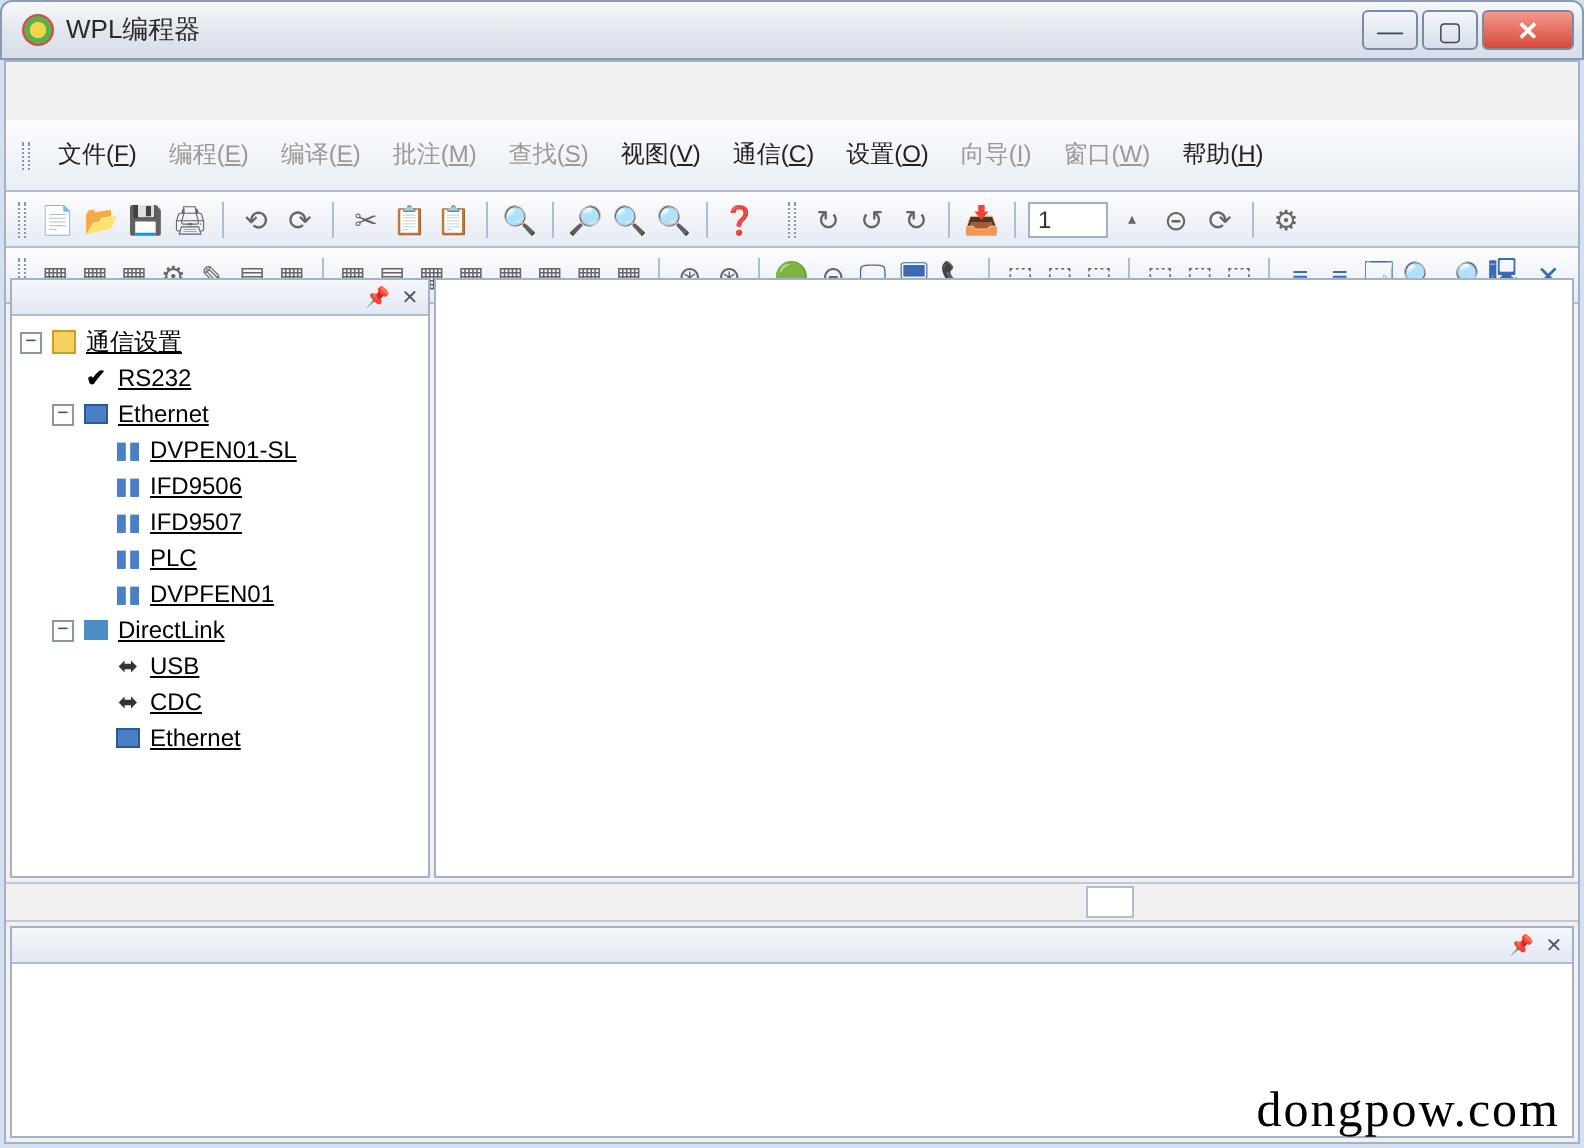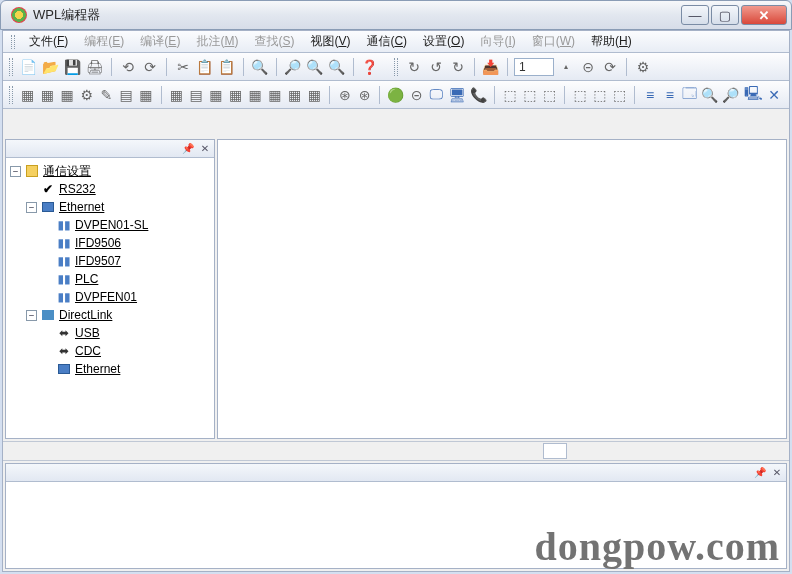--- a/index.html
+++ b/index.html
@@ -7,21 +7,21 @@
 
 .titlebar { height: 30px; background: linear-gradient(to bottom, #f7f8fa 0%, #e2e7ef 50%, #d7dde8 100%); border: 1px solid #8a9cb5; border-radius: 6px 6px 0 0; display: flex; align-items: center; padding: 14px 4px; }
 .titlebar .app-icon { width: 16px; height: 16px; margin: 0 6px; background: radial-gradient(circle, #f3d44a 35%, #5bb04a 36% 60%, #d94a4a 61% 100%); border-radius: 50%; }
 .titlebar .title { flex: 1; color: #2a2a2a; font-size: 13px; }
 .win-btns { display: flex; gap: 0; }
 .win-btn { width: 28px; height: 20px; border: 1px solid #7a8ca5; background: linear-gradient(#f4f7fb, #d6deea); border-radius: 3px; margin-left: 2px; display: flex; align-items: center; justify-content: center; font-family: Arial; font-size: 13px; color: #445; }
 .win-btn.close { width: 46px; background: linear-gradient(#f19a8e, #d9483a); color: #fff; font-weight: bold; }
 
 .container { position: absolute; top: 30px; left: 2px; right: 2px; bottom: 2px; background: #f0f0f0; border: 1px solid #a5b1c6; }
 
-.menubar { height: 22px; background: linear-gradient(#fbfcfe, #e8edf5); border-bottom: 1px solid #b0bccf; display: flex; align-items: center; padding-left: 8px; }
+.menubar { height: 36px; background: linear-gradient(#fbfcfe, #e8edf5); border-bottom: 1px solid #b0bccf; display: flex; align-items: center; padding-left: 8px; margin-top: 29px; }
 .menubar .grip { width: 4px; height: 14px; border-left: 1px dotted #8899aa; border-right: 1px dotted #8899aa; margin-right: 6px; }
 .menu-item { padding: 2px 8px; color: #222; cursor: default; }
 .menu-item u { text-decoration: underline; }
 .menu-item.disabled { color: #999; }
 
 .toolbar { height: 28px; background: linear-gradient(#fdfdfe, #e5eaf3); border-bottom: 1px solid #b0bccf; display: flex; align-items: center; padding: 0 6px; gap: 2px; }
 .toolbar .grip { width: 4px; height: 18px; border-left: 1px dotted #8899aa; border-right: 1px dotted #8899aa; margin-right: 4px; }
 .tb-btn { width: 20px; height: 20px; border: 1px solid transparent; display: flex; align-items: center; justify-content: center; font-size: 14px; color: #666; border-radius: 2px; }
 .tb-btn.enabled { color: #3a6ab5; }
 .tb-sep { width: 1px; height: 18px; background: #b0bccf; margin: 0 4px; }
@@ -44,21 +44,21 @@
 .ic-link { background: #4a8ec5; width: 12px; height: 10px; }
 .ic-usb { color: #333; font-size: 10px; }
 
 .main-view { flex: 1; background: #fff; border: 1px solid #a5b1c6; margin: 2px 2px 2px 0; }
 
 .status-strip { position: absolute; left: 0; right: 0; bottom: 110px; height: 20px; background: #f0f0f0; border-top: 1px solid #c0c8d5; border-bottom: 1px solid #c0c8d5; display: flex; align-items: center; }
 .status-strip .box { width: 24px; height: 16px; border: 1px solid #b0bccf; background: #fff; margin-left: 540px; }
 
 .output-panel { position: absolute; left: 2px; right: 2px; bottom: 2px; height: 106px; background: #fff; border: 1px solid #a5b1c6; display: flex; flex-direction: column; }
 
-.watermark { position: absolute; right: 12px; bottom: 4px; font-family: "Times New Roman", serif; font-size: 40px; color: #737373; letter-spacing: 1px; pointer-events: none; font-weight: bold; }
+.watermark { position: absolute; right: 12px; bottom: 4px; font-family: "Times New Roman", serif; font-size: 25px; color: #000000; letter-spacing: 1px; pointer-events: none; }
 </style>
 </head>
 <body>
 
 <div class="titlebar">
   <div class="app-icon"></div>
   <div class="title">WPL编程器</div>
   <div class="win-btns">
     <div class="win-btn">—</div>
     <div class="win-btn">▢</div>

